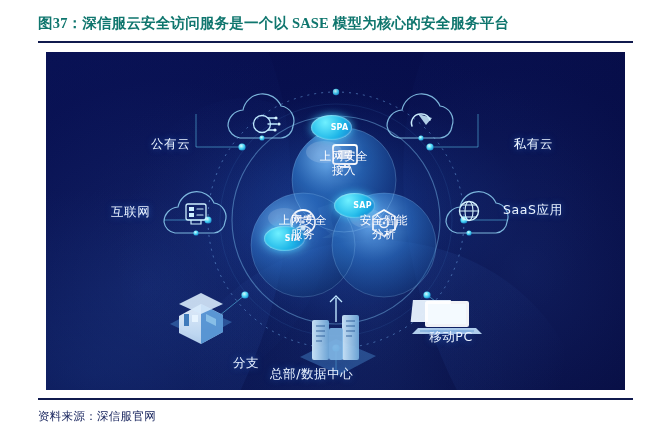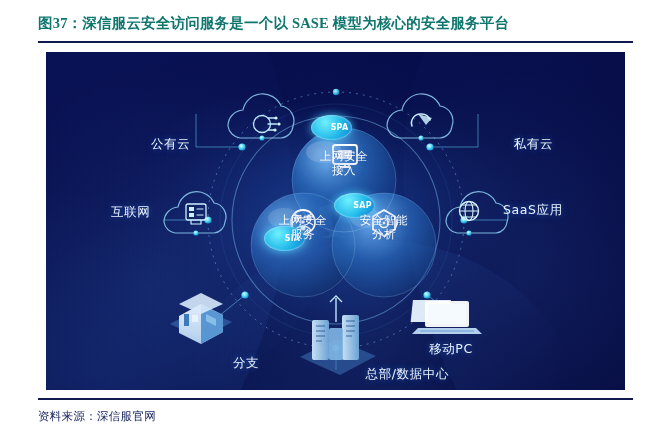--- a/index.html
+++ b/index.html
@@ -78,22 +78,22 @@
     letter-spacing:0.6px;
     white-space:nowrap;
     text-shadow:0 0 6px rgba(40,110,220,0.7);
     text-align:right;
   }
   .lbl-public{left:105px;top:84px;}
   .lbl-private{right:72px;top:84px;}
   .lbl-internet{left:65px;top:152px;}
   .lbl-saas{left:457px;top:150px;}
   .lbl-branch{left:168px;top:275px;text-align:center;width:64px;margin-top:28px;}
-  .lbl-hq{left:243px;top:314px;text-align:right;width:160px;}
-  .lbl-pc{left:365px;top:289px;text-align:center;width:80px;}
+  .lbl-hq{left:224px;top:314px;text-align:left;width:160px;}
+  .lbl-pc{left:365px;top:277px;text-align:center;width:80px;}
 
   
   .bub-text{
     position:absolute;
     color:#ffffff;
     font-family:"DejaVu Sans","Liberation Sans",sans-serif;
     font-size:11.5px;
     line-height:13.5px;
     text-align:center;
     white-space:pre-line;

